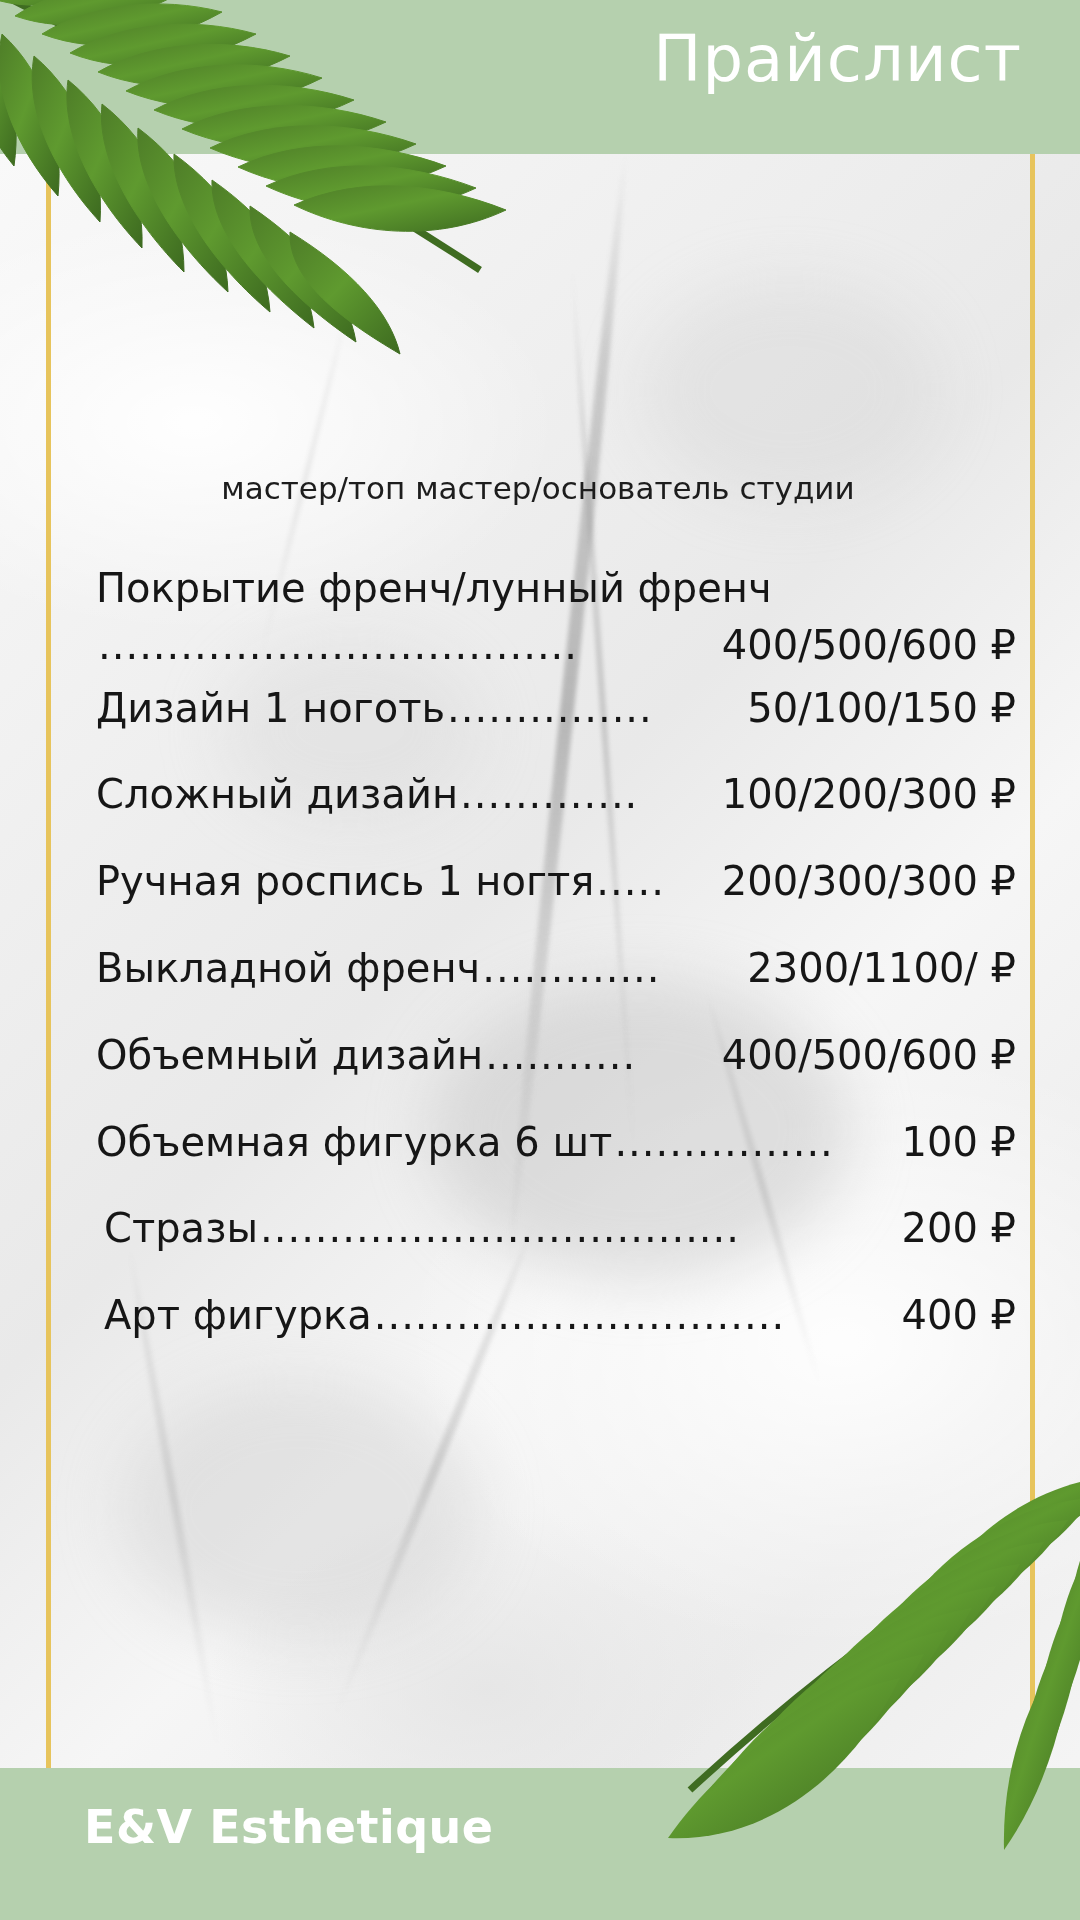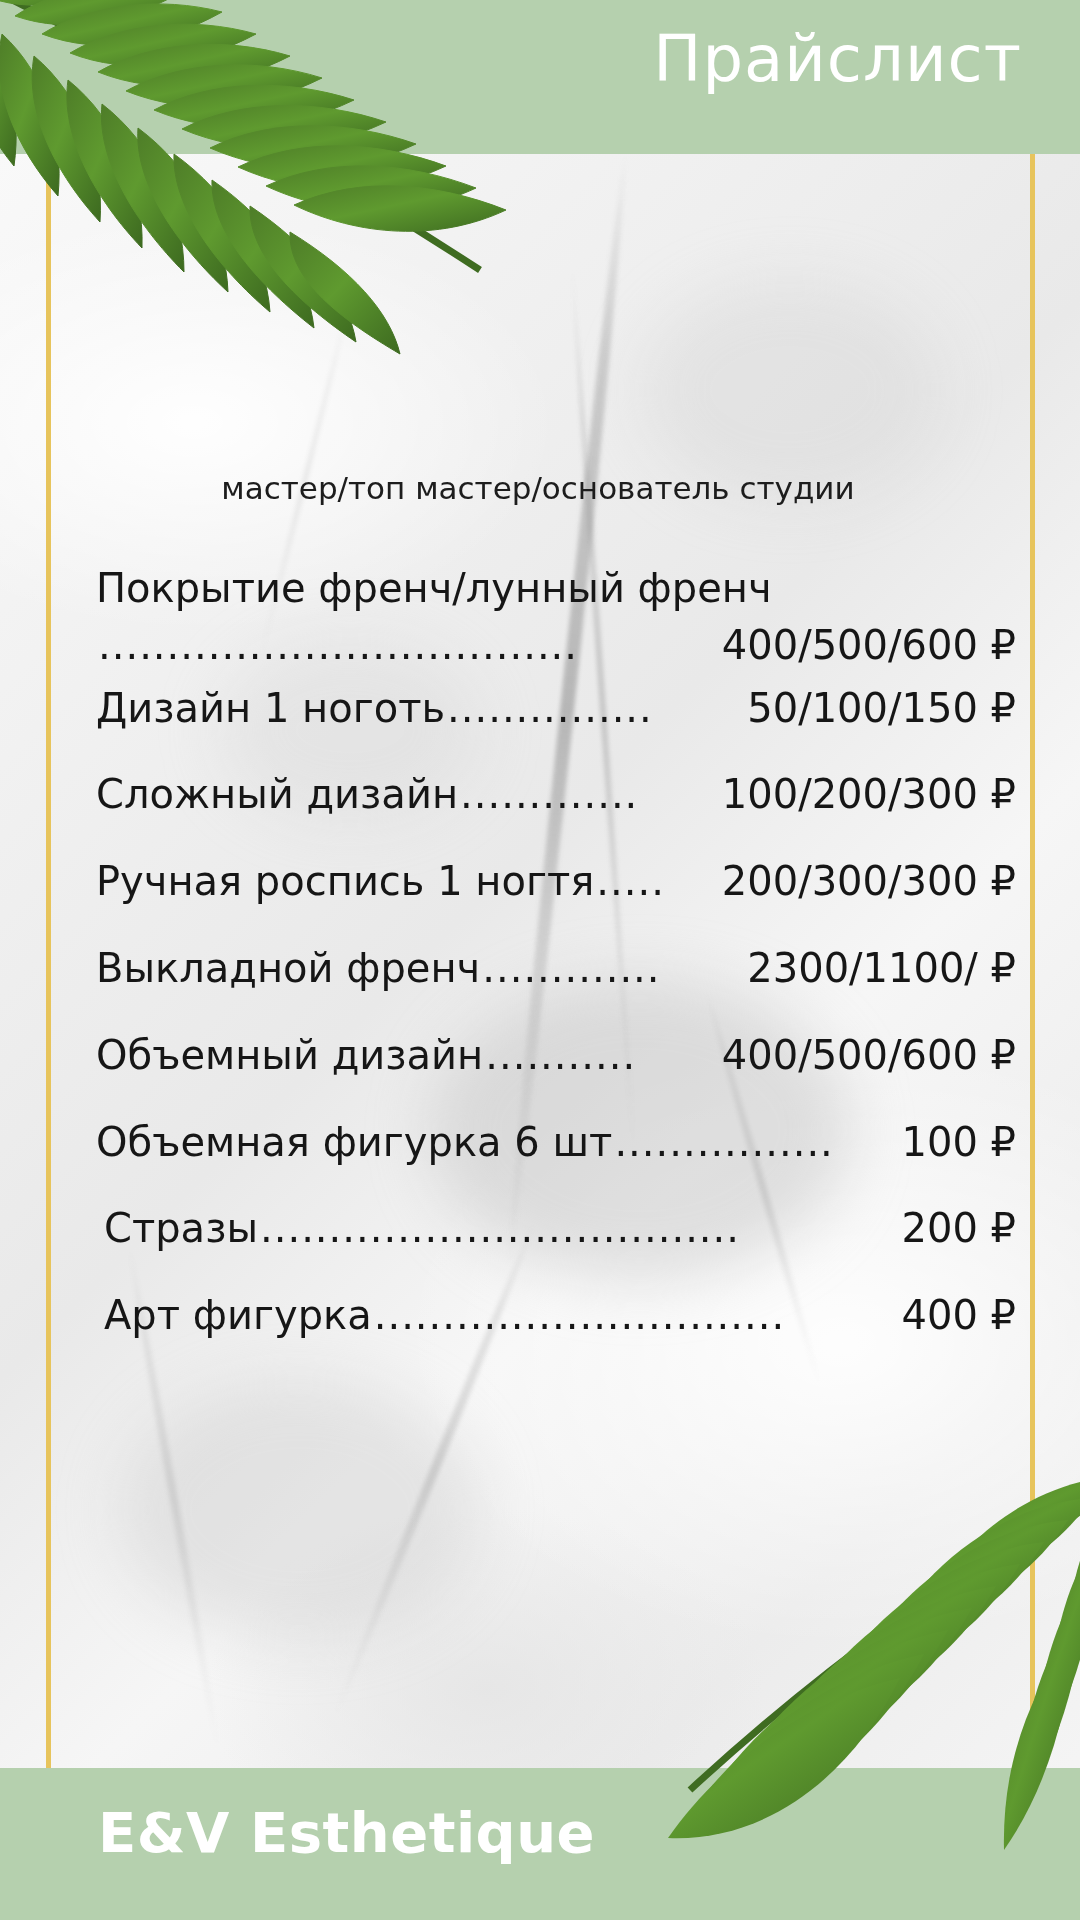--- a/index.html
+++ b/index.html
@@ -83,26 +83,25 @@
     font-weight: 400;
     color: #ffffff;
     letter-spacing: 1px;
     white-space: nowrap;
   }
   .footer-title {
     position: absolute;
     left: 84px;
     top: 1800px;
     font-family: "DejaVu Sans", sans-serif;
-    font-size: 56px;
+    font-size: 46px;
     font-weight: 700;
     color: #ffffff;
     letter-spacing: 0.5px;
     white-space: nowrap;
-    margin-left: 14px;
   }
 
   
   .palm {
     position: absolute;
     pointer-events: none;
   }
   .palm.top-left { left: -40px; top: -30px; width: 660px; height: 400px; }
   .palm.bottom-right { left: 520px; top: 1230px; width: 600px; height: 620px; }
 

